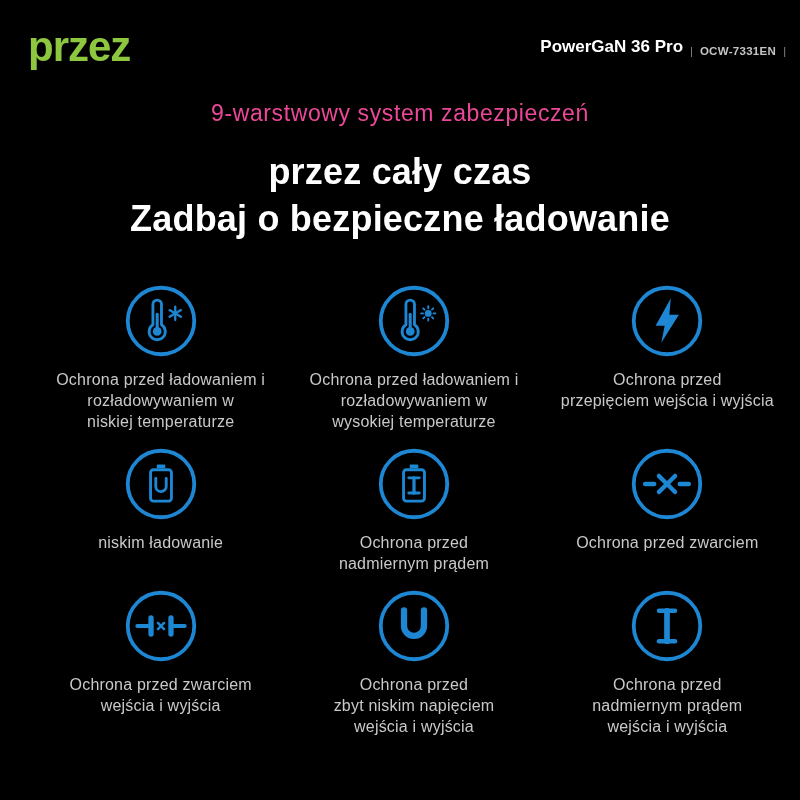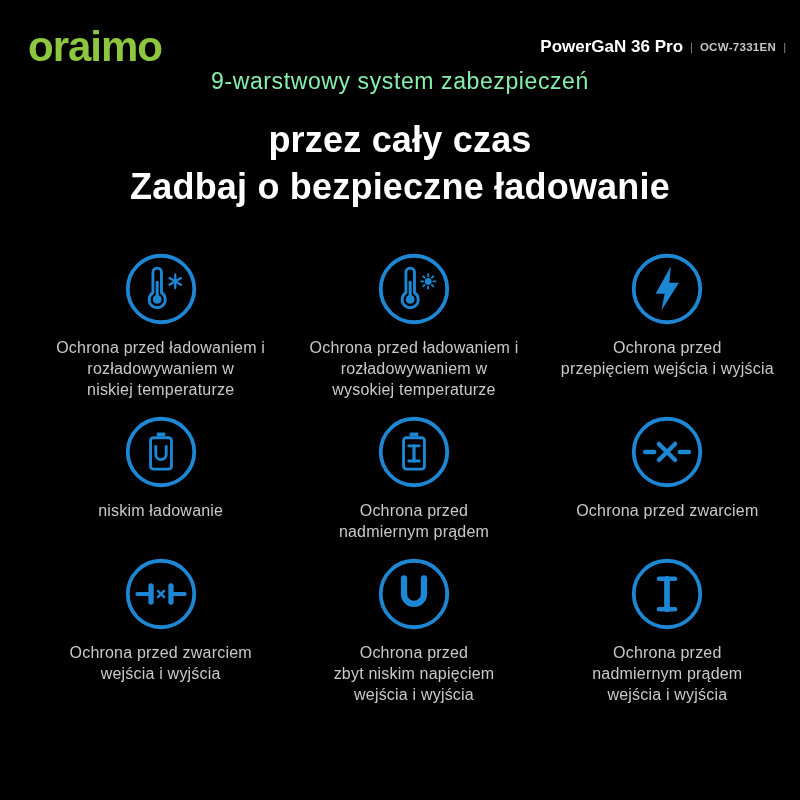--- a/index.html
+++ b/index.html
@@ -15,27 +15,27 @@
     color:#fff;position:relative;
   }
   .header{
     display:flex;justify-content:space-between;align-items:center;
     padding:26px 14px 0 28px;
   }
   .logo{
     color:var(--green);font-size:42px;font-weight:700;
     letter-spacing:-1px;line-height:1;
   }
-  .product-line{display:flex;align-items:center;gap:7px;}
+  .product-line{display:flex;align-items:flex-end;gap:7px;}
   .product-name{font-size:17px;font-weight:700;color:#fff;}
   .model-sep{font-size:11px;color:#8a8a8a;}
   .model-code{font-size:11.5px;font-weight:700;color:#c5c5c5;letter-spacing:0.3px;}
   .subtitle{
-    text-align:center;
-    font-size:23px;font-weight:400;color:#86efac;letter-spacing:0.6px;
+    text-align:center;margin-top:32px;
+    font-size:23px;font-weight:400;color:#ec4899;letter-spacing:0.6px;
   }
   .title{
     text-align:center;margin-top:22px;
     font-size:36px;font-weight:700;line-height:1.3;color:#fff;
     letter-spacing:0.2px;
   }
   .grid{
     margin-top:40px;
     display:grid;
     grid-template-columns:1fr 1fr 1fr;
@@ -53,21 +53,21 @@
     letter-spacing:0.2px;
   }
   .caption div{white-space:nowrap;}
   .stroke{stroke:var(--blue);fill:none;}
   .fillb{fill:var(--blue);stroke:none;}
 </style>
 </head>
 <body>
 
 <div class="header">
-  <div class="logo">oraimo</div>
+  <div class="logo">przez</div>
   <div class="product-line">
     <span class="product-name">PowerGaN 36 Pro</span>
     <span class="model-sep">|</span>
     <span class="model-code">OCW-7331EN</span>
     <span class="model-sep">|</span>
   </div>
 </div>
 
 <div class="subtitle">9-warstwowy system zabezpieczeń</div>
 

